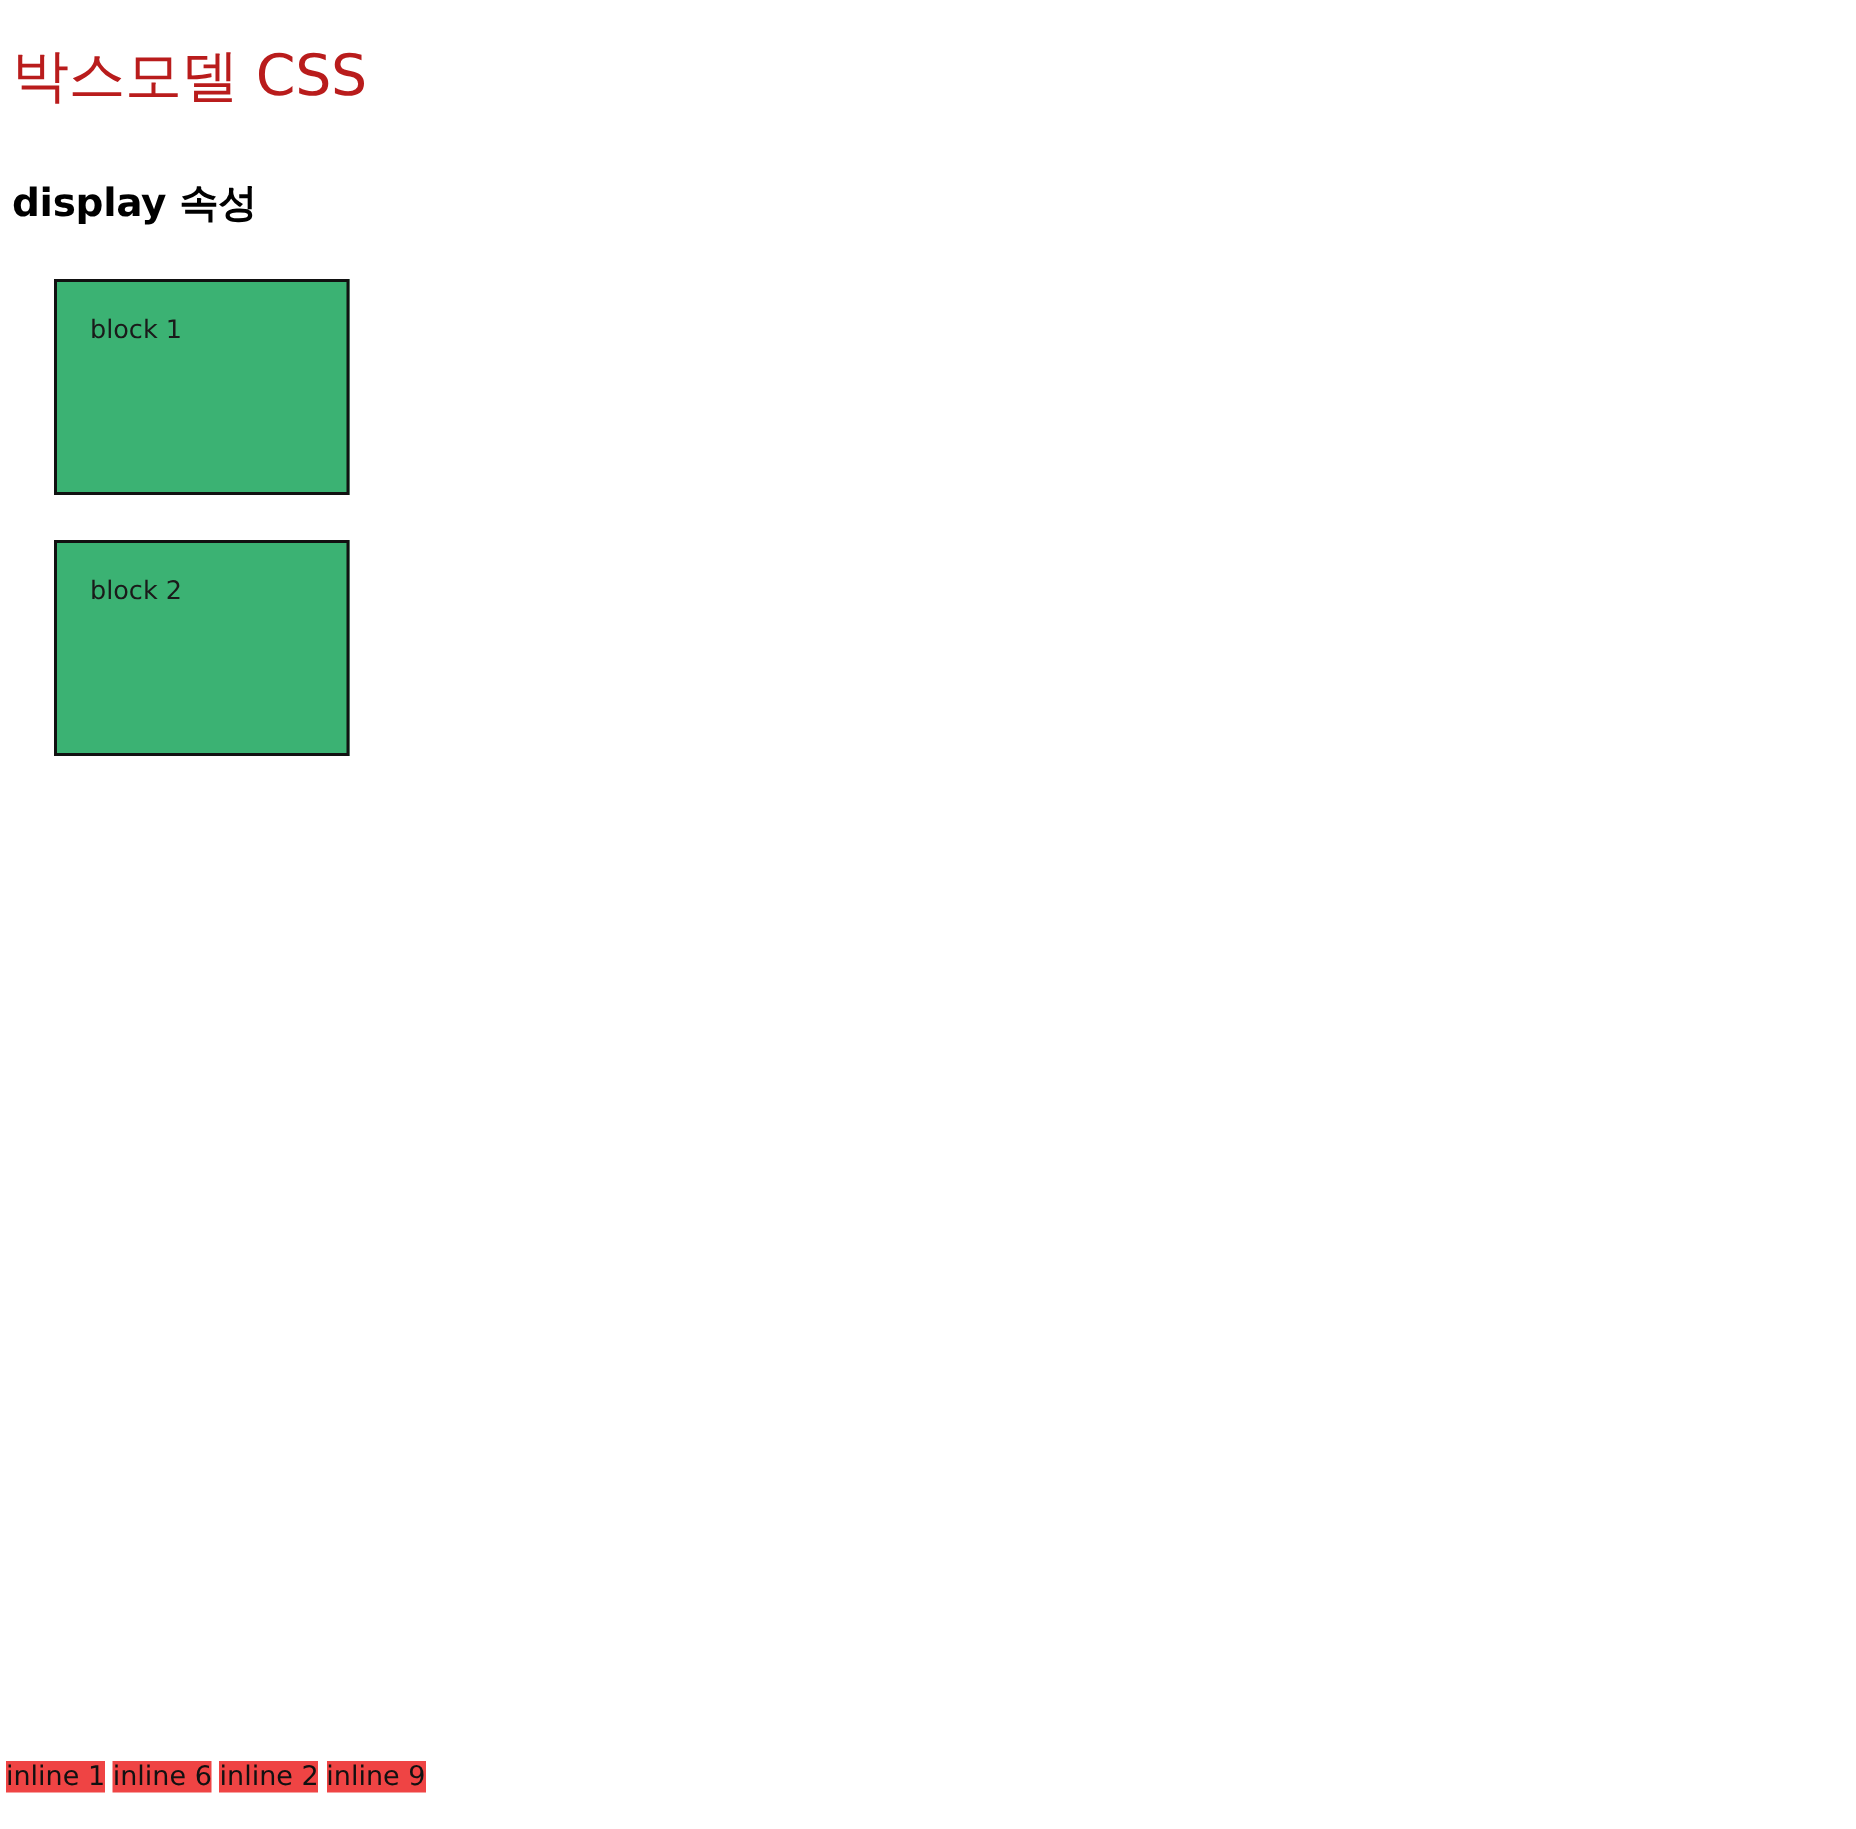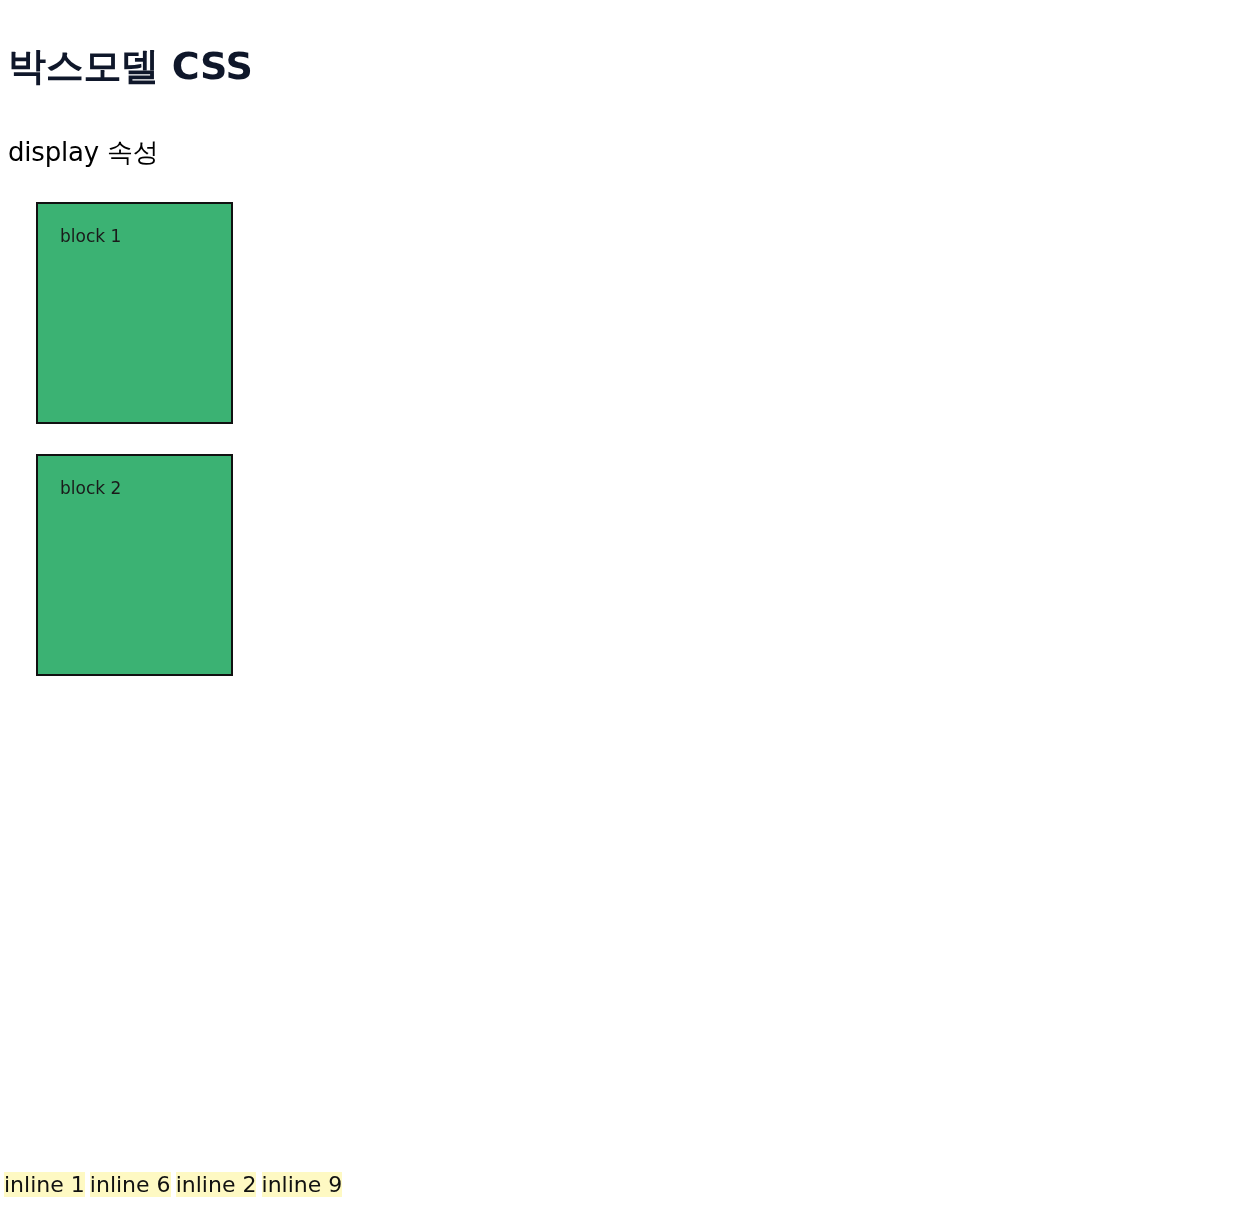--- a/index.html
+++ b/index.html
@@ -17,48 +17,48 @@
     position: relative;
   }
 
   .page {
     padding: 8px 8px 0 8px;
     box-sizing: border-box;
   }
 
   h1.page-title {
     font-size: 38px;
-    font-weight: bold;
+    font-weight: normal;
     line-height: 1.1;
-    margin: 38px 0 0 0;
+    margin: 22px 0 0 0;
     padding: 0;
     letter-spacing: -0.3px;
-    color: #0f172a;
+    color: #b91c1c;
   }
 
   h2.section-title {
     font-size: 26px;
-    font-weight: normal;
+    font-weight: bold;
     line-height: 1.1;
     margin: 50px 0 0 0;
     padding: 0;
     letter-spacing: -0.2px;
     color: #000000;
   }
 
   .block-list {
     margin: 0;
     padding: 0;
     list-style: none;
   }
 
   .block-box {
     box-sizing: border-box;
     width: 197px;
-    height: 222px;
+    height: 144px;
     margin: 0 0 30px 28px;
     border: 2px solid #111111;
     background: #3bb273;
     padding: 22px 0 0 22px;
     display: block;
   }
 
   .block-box-label {
     display: block;
     font-size: 17px;
@@ -75,23 +75,23 @@
     margin: 0;
     padding: 0;
     position: absolute;
     left: 4px;
     top: 1171px;
     white-space: nowrap;
   }
 
   .inline-box {
     display: inline;
-    background: #fef9c3;
+    background: #ef4444;
     color: #111111;
-    font-size: 22px;
+    font-size: 18px;
     line-height: 28px;
     font-family: "DejaVu Sans", "Liberation Sans", sans-serif;
   }
 </style>
 </head>
 <body>
 
 <div class="page">
 
   <h1 class="page-title">박스모델 CSS</h1>

